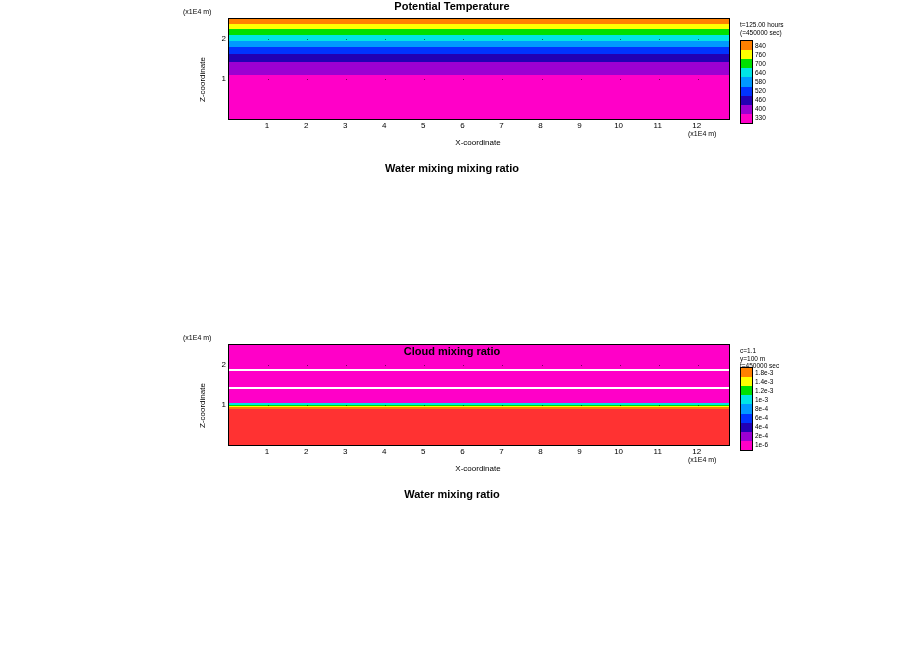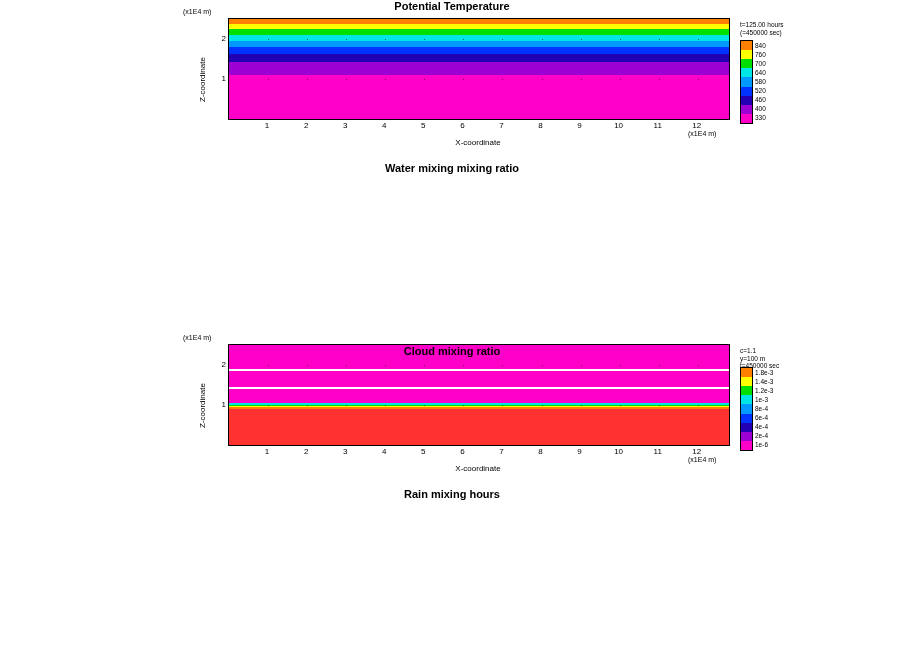--- a/index.html
+++ b/index.html
@@ -209,16 +209,16 @@
         <span style="top: 22.7778px; left: 0px;">1.2e-3</span>
         <span style="top: 13.6667px; left: 0px;">1.4e-3</span>
         <span style="top: 4.55556px; left: 0px;">1.8e-3</span>
       </div>
     </div>
     <div class="panel" style="top: 325px;">
       <div class="title" style="top: 0px; margin-top: 20px;">Cloud mixing ratio</div>
       <div class="cbar-labels" style="left: 755px; top: 367px; height: 82px;"></div>
     </div>
     <div class="panel" style="top: 488px;">
-      <div class="title" style="top: 0px;">Rain mixing hours</div>
+      <div class="title" style="top: 0px;">Water mixing ratio</div>
       <div class="cbar-labels" style="left: 755px; top: 530px; height: 82px;"></div>
     </div>
   </div>
 
 </body></html>

